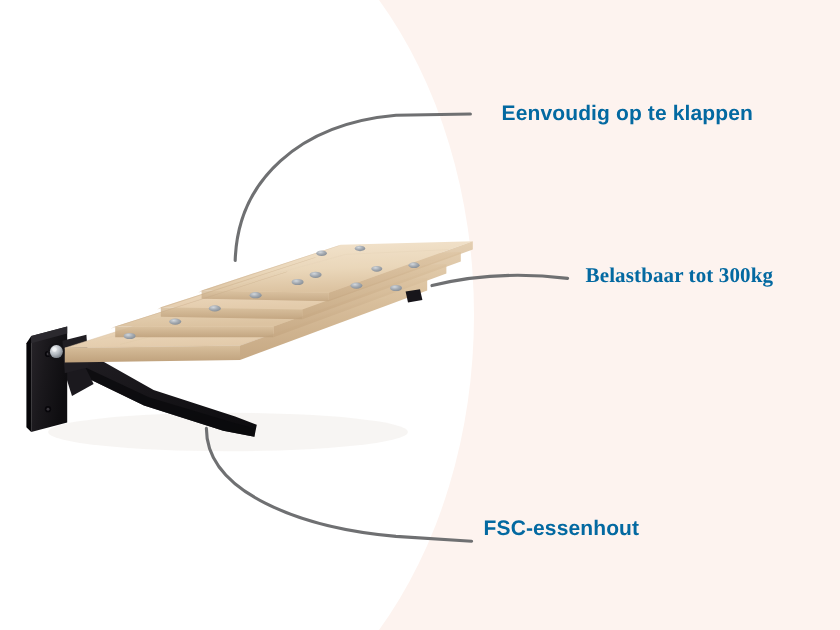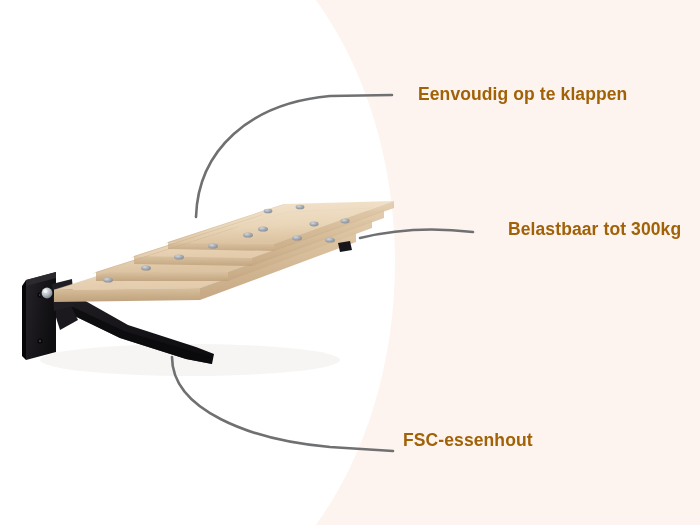--- a/index.html
+++ b/index.html
@@ -43,29 +43,29 @@
   .layer {
     position: absolute;
     left: 0;
     top: 0;
     width: 700px;
     height: 525px;
   }
   
   .callout {
     position: absolute;
-    color: #a16207;
+    color: #0369a1;
     font-weight: 700;
     font-size: 17.5px;
     letter-spacing: 0.1px;
     white-space: nowrap;
     line-height: 1.2;
   }
   #callout-1 { left: 418px; top: 84px; }
-  #callout-2 { left: 508px; top: 219px; }
+  #callout-2 { left: 488px; top: 219px; font-family: Liberation Serif, serif; }
   #callout-3 { left: 403px; top: 430px; }
 </style>
 </head>
 <body>
 
 <div id="stage">
 
   <div id="bg-left-block"></div>
   <div id="bg-circle"></div>
 

